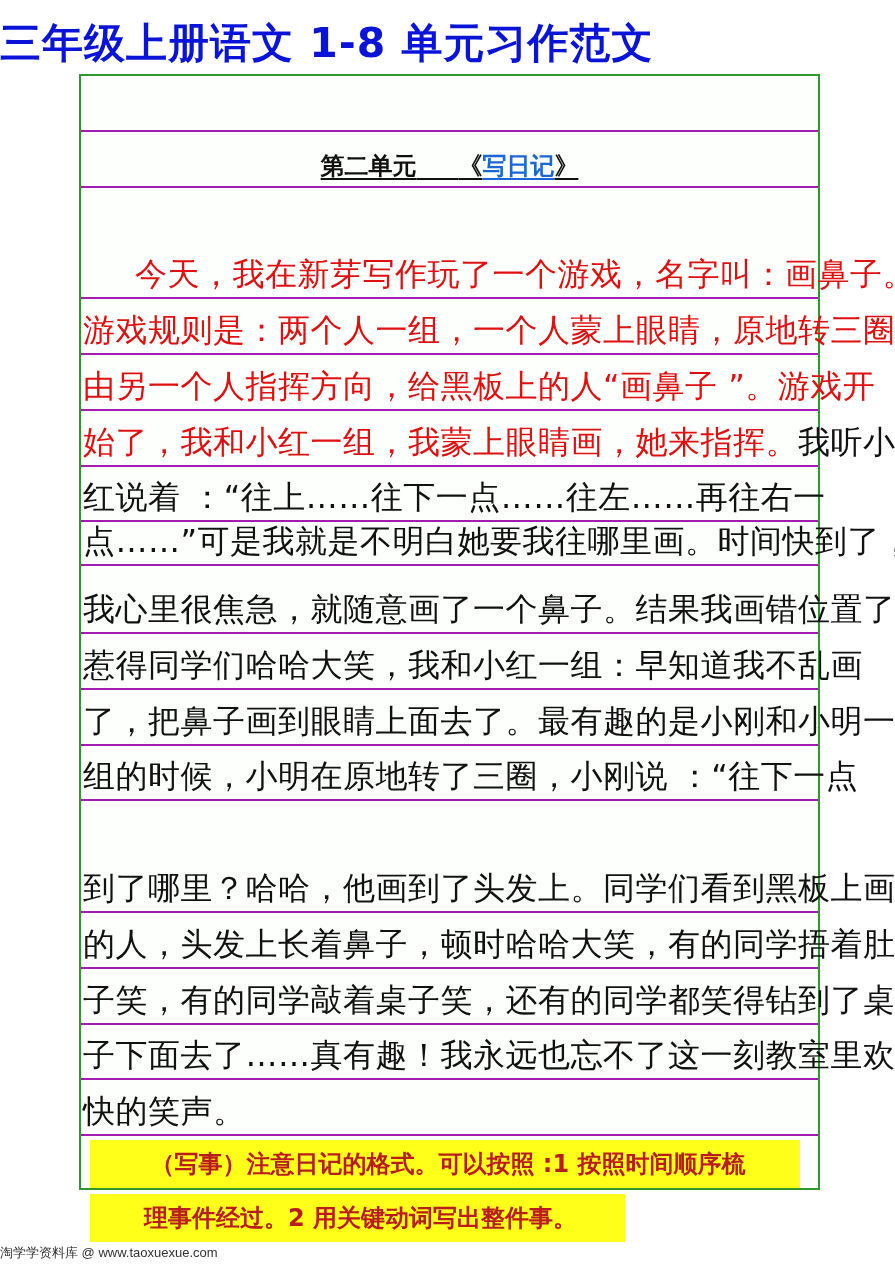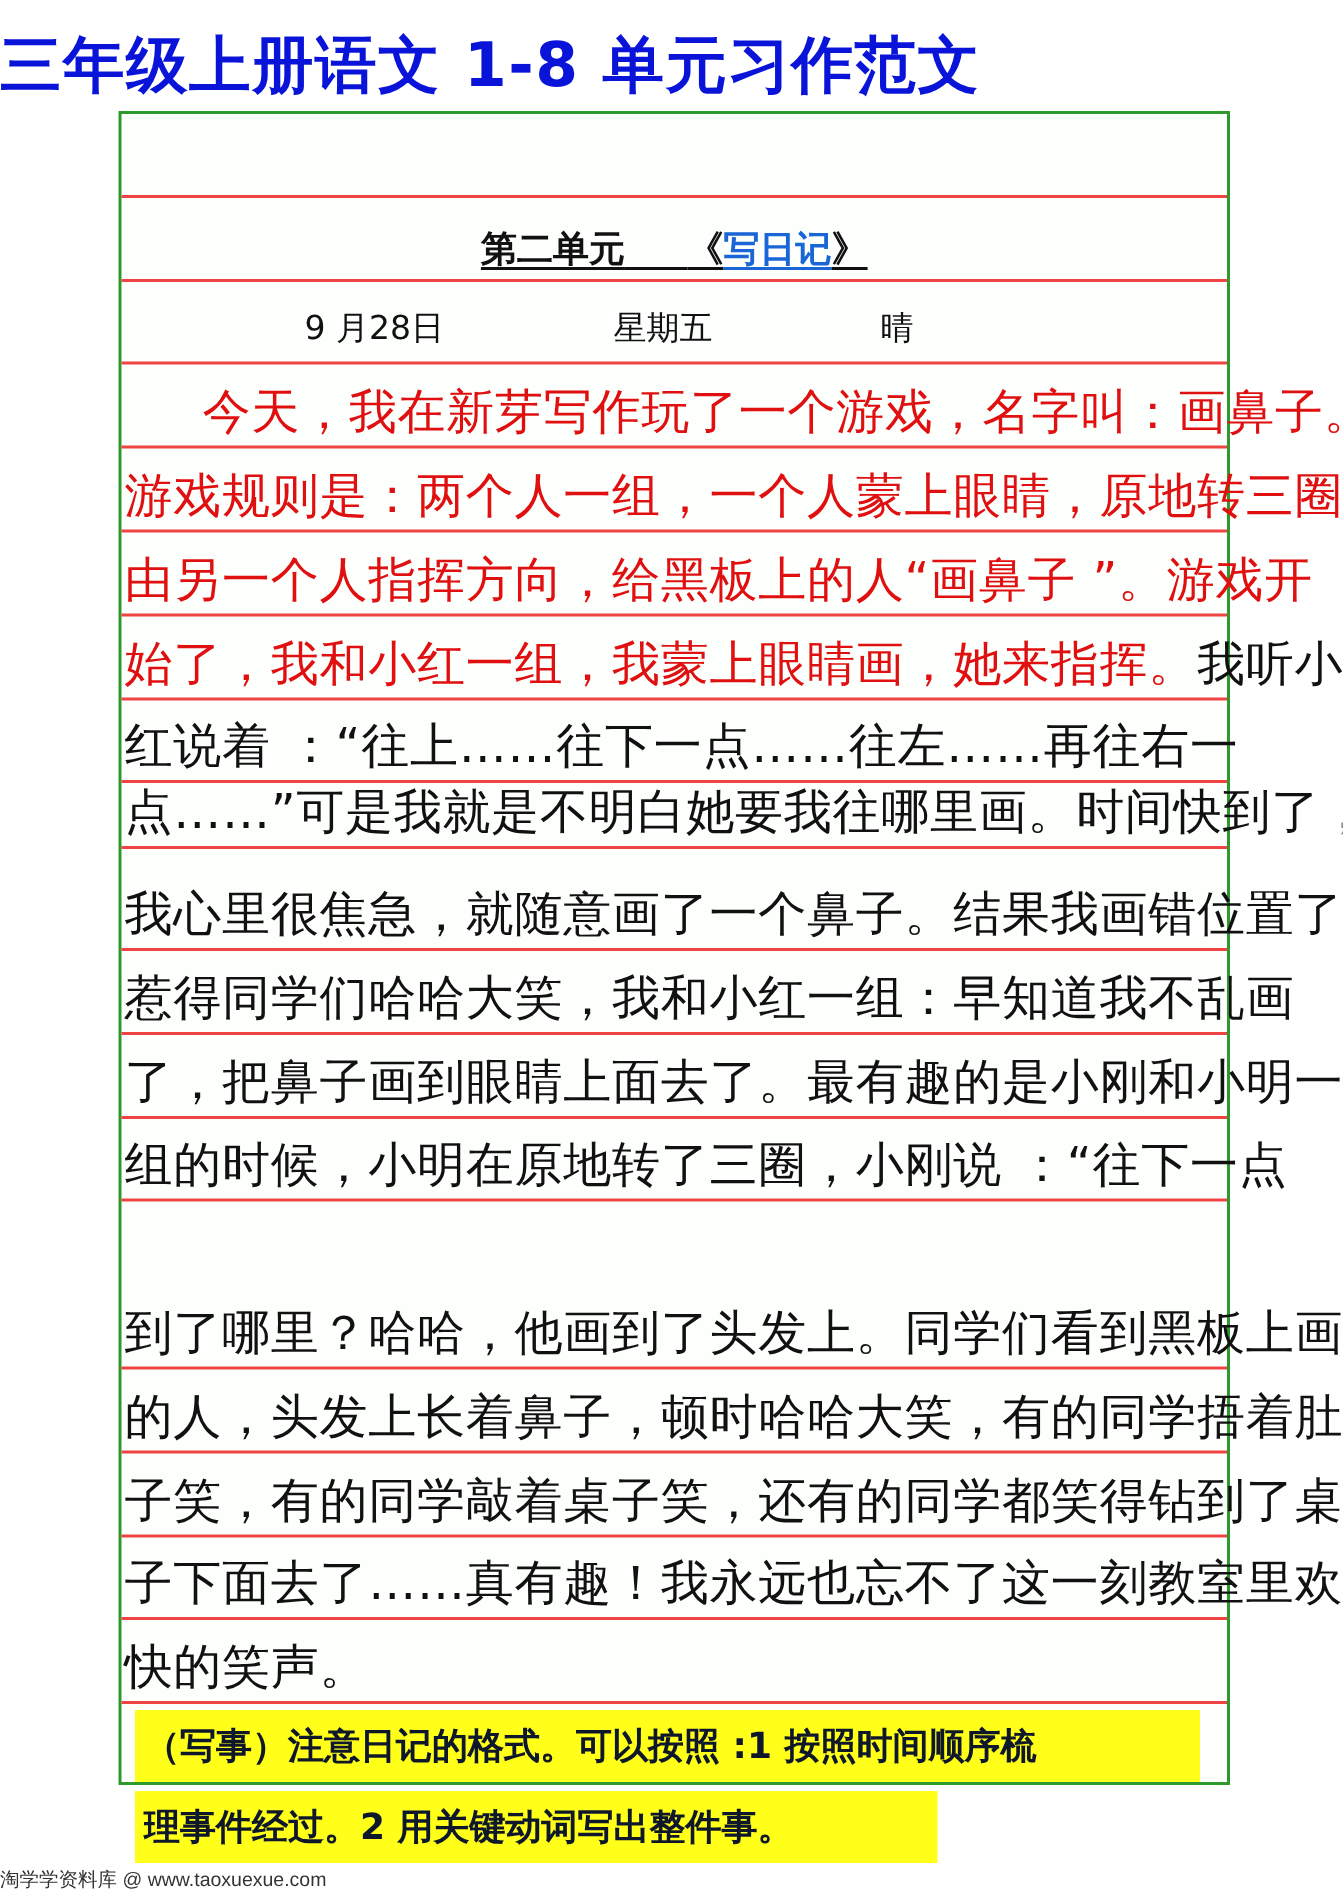--- a/index.html
+++ b/index.html
@@ -8,21 +8,21 @@
     position: absolute; left: 0; top: 18px; width: 895px; text-align: left;
     font-family: "DejaVu Sans", sans-serif; font-weight: bold; font-size: 41px;
     color: #0a14d8; letter-spacing: 1px; line-height: 50px;
   }
   .sheet {
     position: absolute; left: 79px; top: 74px; width: 741px; height: 1116px;
     border: 2px solid #2e9a2e; box-sizing: border-box; background: #fdfffd;
   }
   .row {
     position: absolute; left: 0; width: 100%; height: 55.8px;
-    border-bottom: 2px solid #ef4444; box-sizing: border-box;
+    border-bottom: 2px solid #a21caf; box-sizing: border-box;
   }
   .row-text {
     position: absolute; left: 2px; bottom: 6px; white-space: nowrap;
     font-family: "DejaVu Sans", sans-serif; font-size: 32px; line-height: 34px;
     color: #111111; letter-spacing: 0.5px;
   }
   .red { color: #e01010; }
   .indent { padding-left: 52px; }
   .unit-heading {
     position: absolute; left: 0; width: 100%; bottom: 4px; text-align: center;
@@ -32,21 +32,21 @@
   .unit-heading .ul { text-decoration: underline; text-underline-offset: 4px; }
   .unit-heading .blue { color: #1a66d6; }
   .date-line {
     position: absolute; left: 0; bottom: 6px; width: 100%;
     font-family: "DejaVu Sans", sans-serif; font-size: 22px; line-height: 30px; color: #111;
   }
   .date-line span { position: absolute; bottom: 0; }
   .tip {
     position: absolute; background: #ffff1a;
     font-family: "DejaVu Sans", sans-serif; font-weight: bold; font-size: 24px;
-    line-height: 48px; color: #0f172a; white-space: nowrap; padding-left: 6px; box-sizing: border-box;
+    line-height: 48px; color: #b91c1c; white-space: nowrap; padding-left: 6px; box-sizing: border-box; text-align: center;
   }
   .footer {
     position: absolute; left: 0; width: 895px; top: 1244px; text-align: left;
     font-family: "Liberation Sans", sans-serif; font-size: 13px; color: #333;
   }
 </style>
 </head>
 <body>
 
 <div class="page-title">三年级上册语文 1-8 单元习作范文</div>
@@ -54,27 +54,20 @@
 <div class="sheet">
 
   <div class="row" style="top:0px"></div>
 
   <div class="row" style="top:55.8px">
     <div class="unit-heading">
       <span class="ul">第二单元</span><span class="ul">&nbsp;&nbsp;&nbsp;&nbsp;&nbsp;</span><span class="ul">《</span><span class="ul blue">写日记</span><span class="ul">》</span>
     </div>
   </div>
 
-  <div class="row" style="top:111.6px">
-    <div class="date-line">
-      <span style="left:122px">9 月28日</span>
-      <span style="left:328px">星期五</span>
-      <span style="left:506px">晴</span>
-    </div>
-  </div>
 
   <div class="row" style="top:167.4px">
     <div class="row-text indent"><span class="red">今天，我在新芽写作玩了一个游戏，名字叫：画鼻子</span><span class="red">。</span></div>
   </div>
   <div class="row" style="top:223.2px">
     <div class="row-text"><span class="red">游戏规则是：两个人一组，一个人蒙上眼睛，原地转三圈</span><span class="red">，</span></div>
   </div>
   <div class="row" style="top:279px">
     <div class="row-text"><span class="red">由另一个人指挥方向，给黑板上的人“画鼻子 ”。游戏开</span></div>
   </div>

